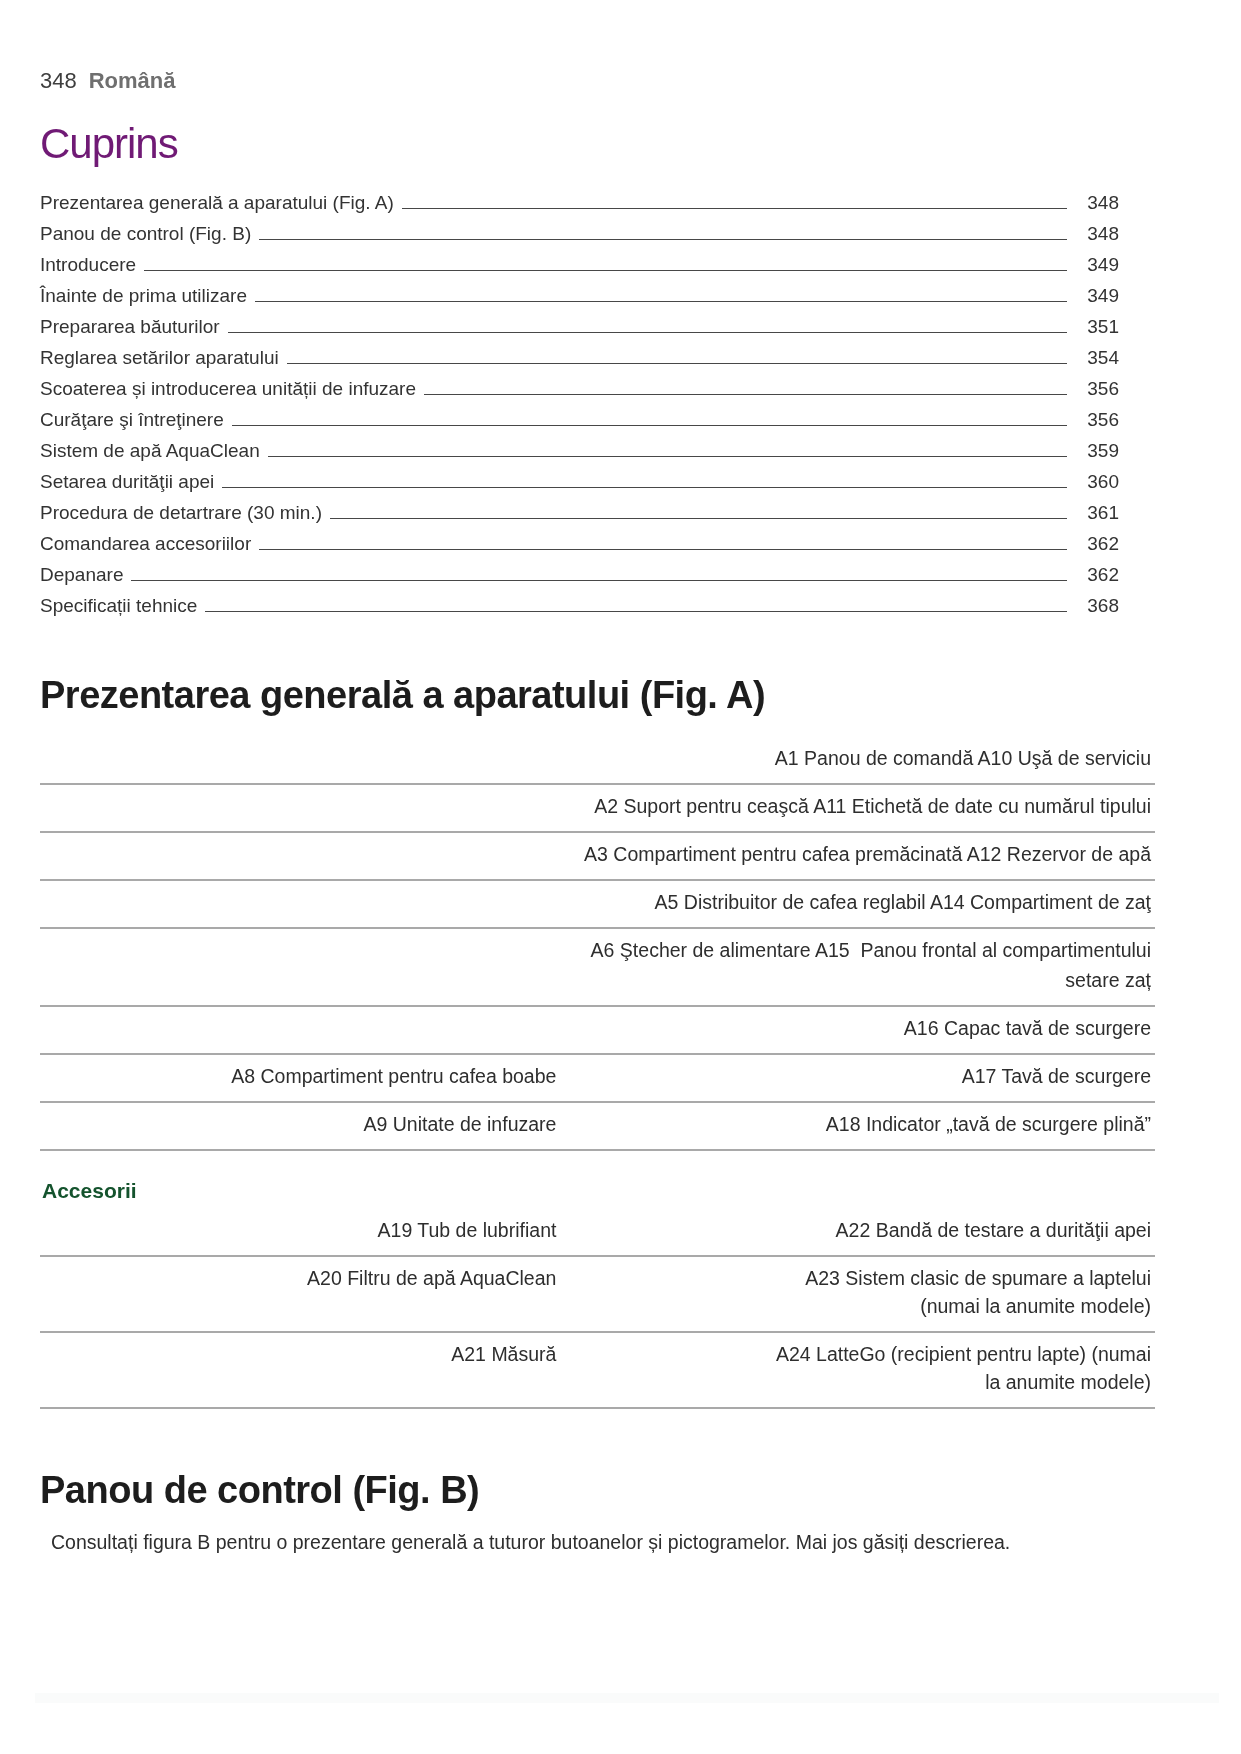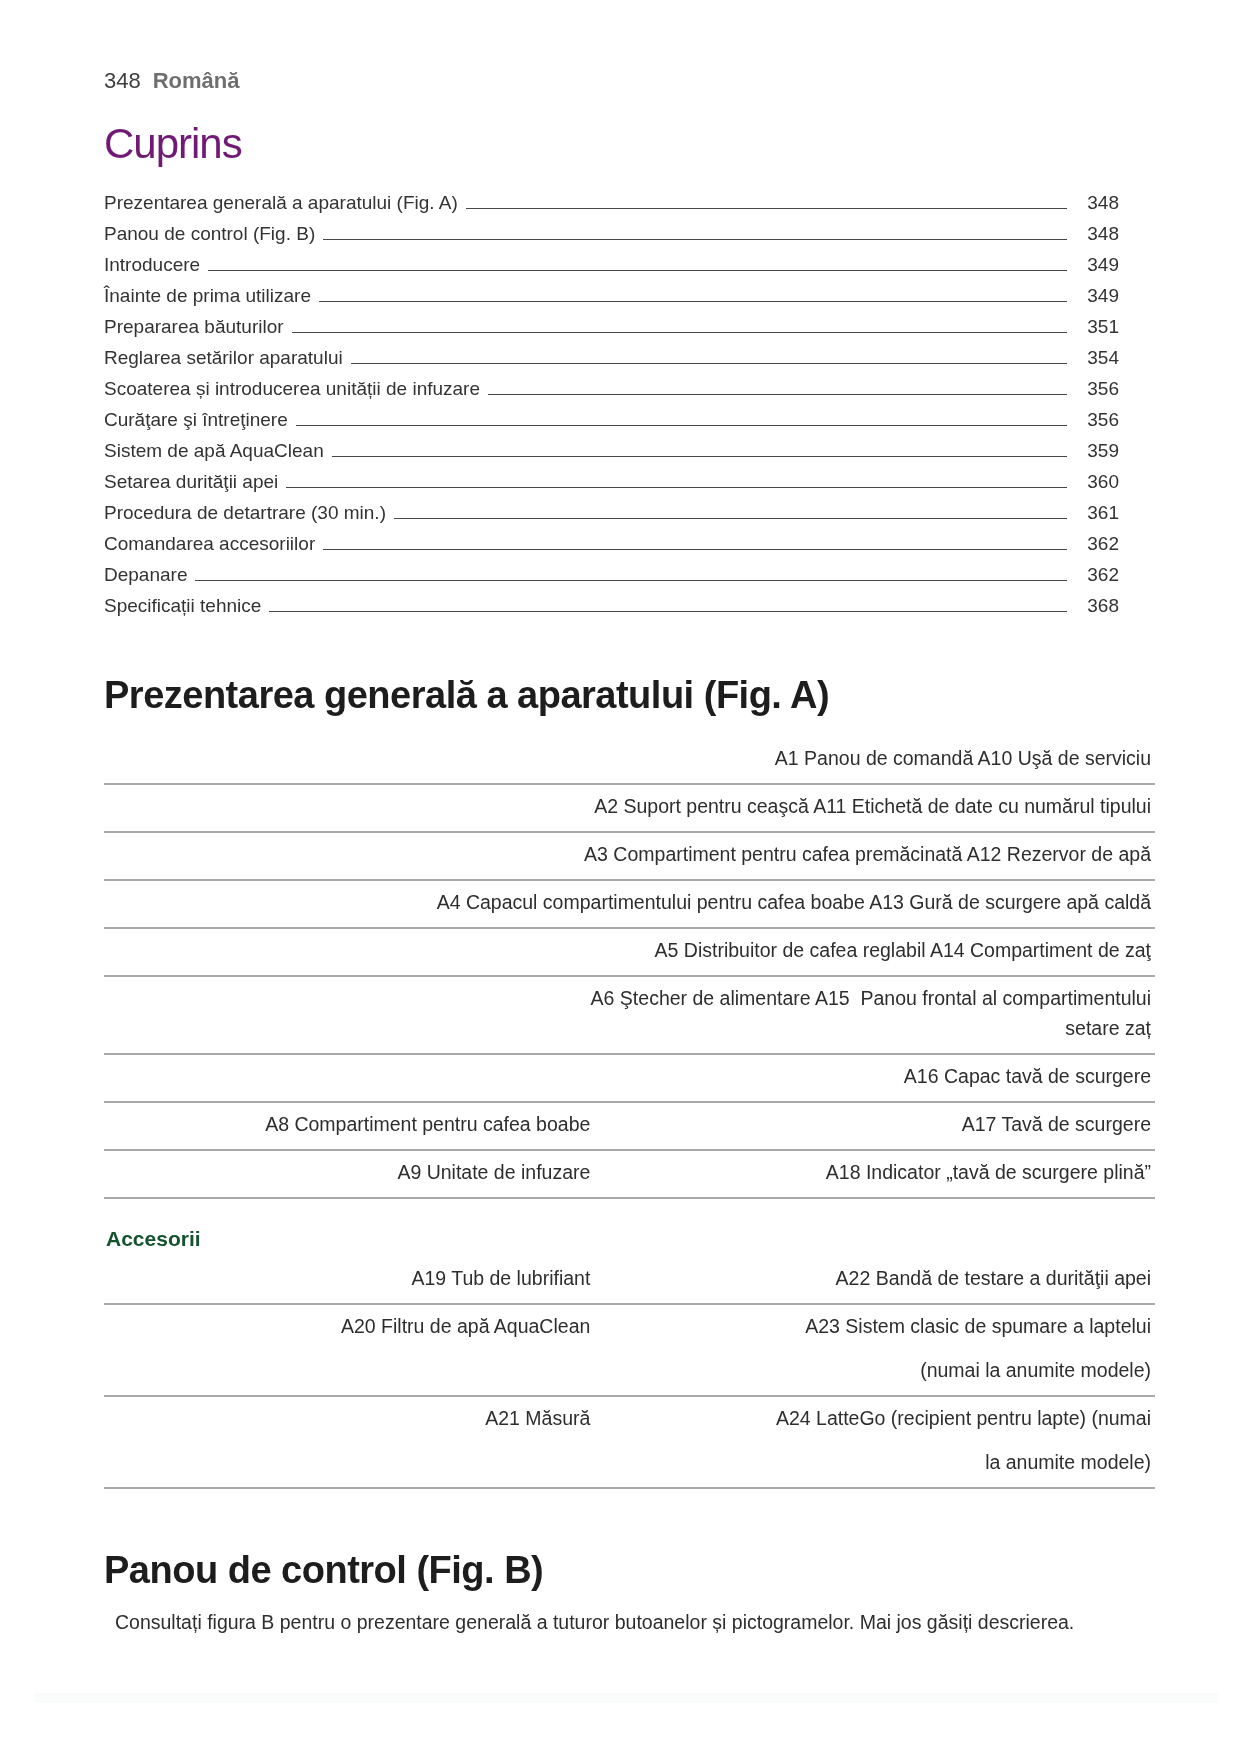--- a/index.html
+++ b/index.html
@@ -3,21 +3,21 @@
 <meta charset="utf-8">
 <style>
   html,body{margin:0;padding:0;background:#ffffff;}
   .page{
     position:relative;
     width:1241px;height:1754px;
     background:#ffffff;
     font-family:"Liberation Sans", sans-serif;
     color:#2e2e2e;
     box-sizing:border-box;
-    padding:68px 86px 0 104px;
+    padding:68px 86px 0 40px;
     overflow:hidden;
   }
   .page-header{font-size:22px;color:#3e3e3e;}
   .page-num{font-weight:400;}
   .page-lang{font-weight:bold;color:#6f6f6f;margin-left:12px;}
 
   .toc-title{
     font-size:42px;font-weight:normal;color:#701a75;
     letter-spacing:-1px;margin:26px 0 16px 0;
   }
@@ -44,21 +44,21 @@
   .table-row{
     border-bottom:2px solid #a9a9a9;
     padding:10px 4px 13px 8px;
     font-size:19.5px;color:#2e2e2e;
     white-space:pre-wrap;
   }
   .table-row.cols{display:flex;white-space:normal;}
   .cell-left{width:47%;padding-right:10px;box-sizing:border-box;}
   .cell-right{flex:1;}
   .cont-full{margin-left:660px;margin-top:7px;}
-  .cont-right{margin-left:78px;margin-top:21px;}
+  .cont-right{margin-left:78px;margin-top:5px;}
   .row-a24 .cont-right{margin-left:135px;}
 
   .accessories-title{
     font-size:21px;font-weight:bold;color:#14532d;
     margin:28px 0 6px 2px;
   }
 
   .body-text{
     font-size:19.5px;line-height:1.65;color:#2e2e2e;
     margin:11px;max-width:1060px;
@@ -164,21 +164,20 @@
     <span class="toc-page">368</span>
   </div>
 </div>
 
   <h1 class="section-title">Prezentarea generală a aparatului (Fig. A)</h1>
 
   <div class="parts-table" id="parts-table">
       <div class="table-row"><div>A1 Panou de comandă A10 Uşă de serviciu</div></div>
       <div class="table-row"><div>A2 Suport pentru ceaşcă A11 Etichetă de date cu numărul tipului</div></div>
       <div class="table-row"><div>A3 Compartiment pentru cafea premăcinată A12 Rezervor de apă</div></div>
-      <div class="table-row"><div>A4 Capacul compartimentului pentru cafea boabe A13 Gură de scurgere apă caldă</div></div>
       <div class="table-row"><div>A5 Distribuitor de cafea reglabil A14 Compartiment de zaţ</div></div>
       <div class="table-row row-a6"><div>A6 Ştecher de alimentare A15  Panou frontal al compartimentului</div><div class="cont-full">setare zaț</div></div>
       <div class="table-row cols">
         <div class="cell-right">A16 Capac tavă de scurgere</div>
       </div>
       <div class="table-row cols">
         <div class="cell-left">A8 Compartiment pentru cafea boabe</div>
         <div class="cell-right">A17 Tavă de scurgere</div>
       </div>
       <div class="table-row cols">

